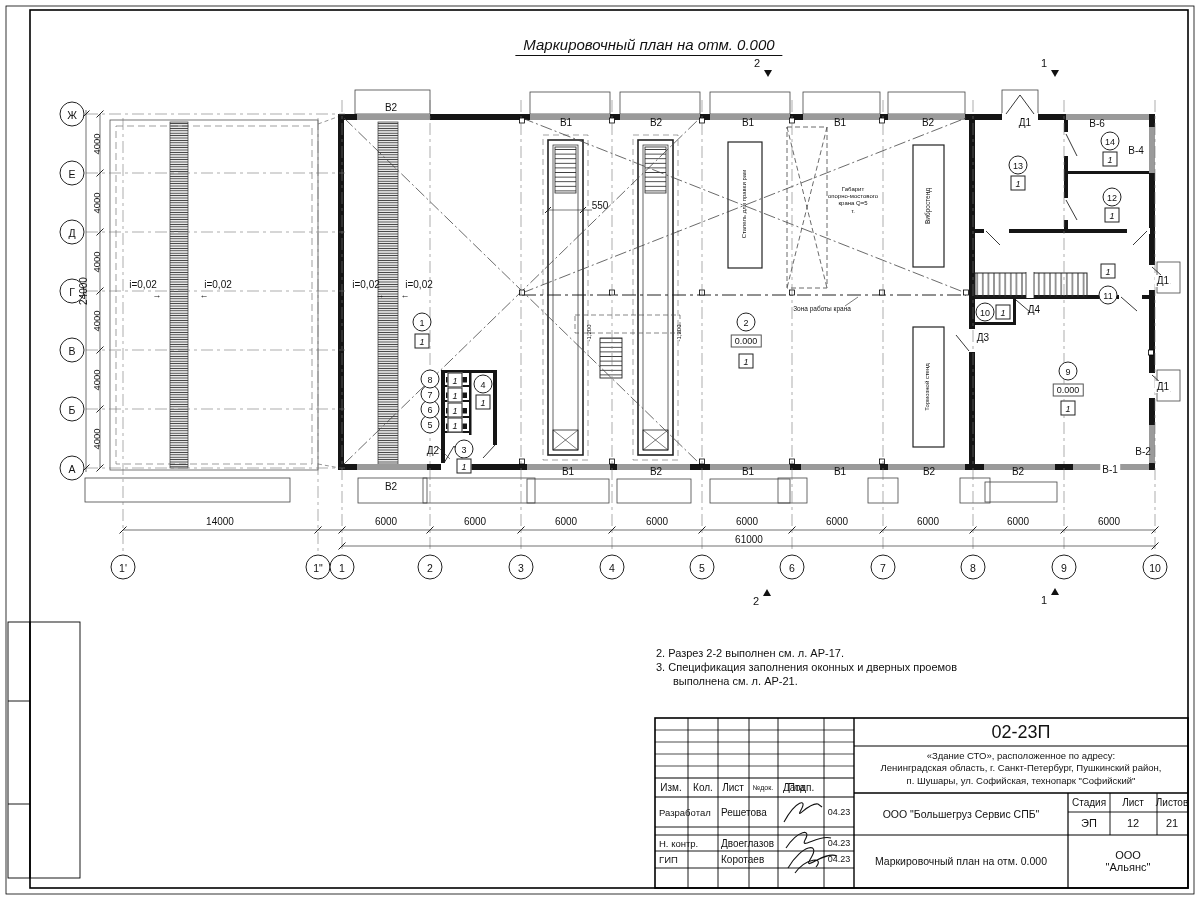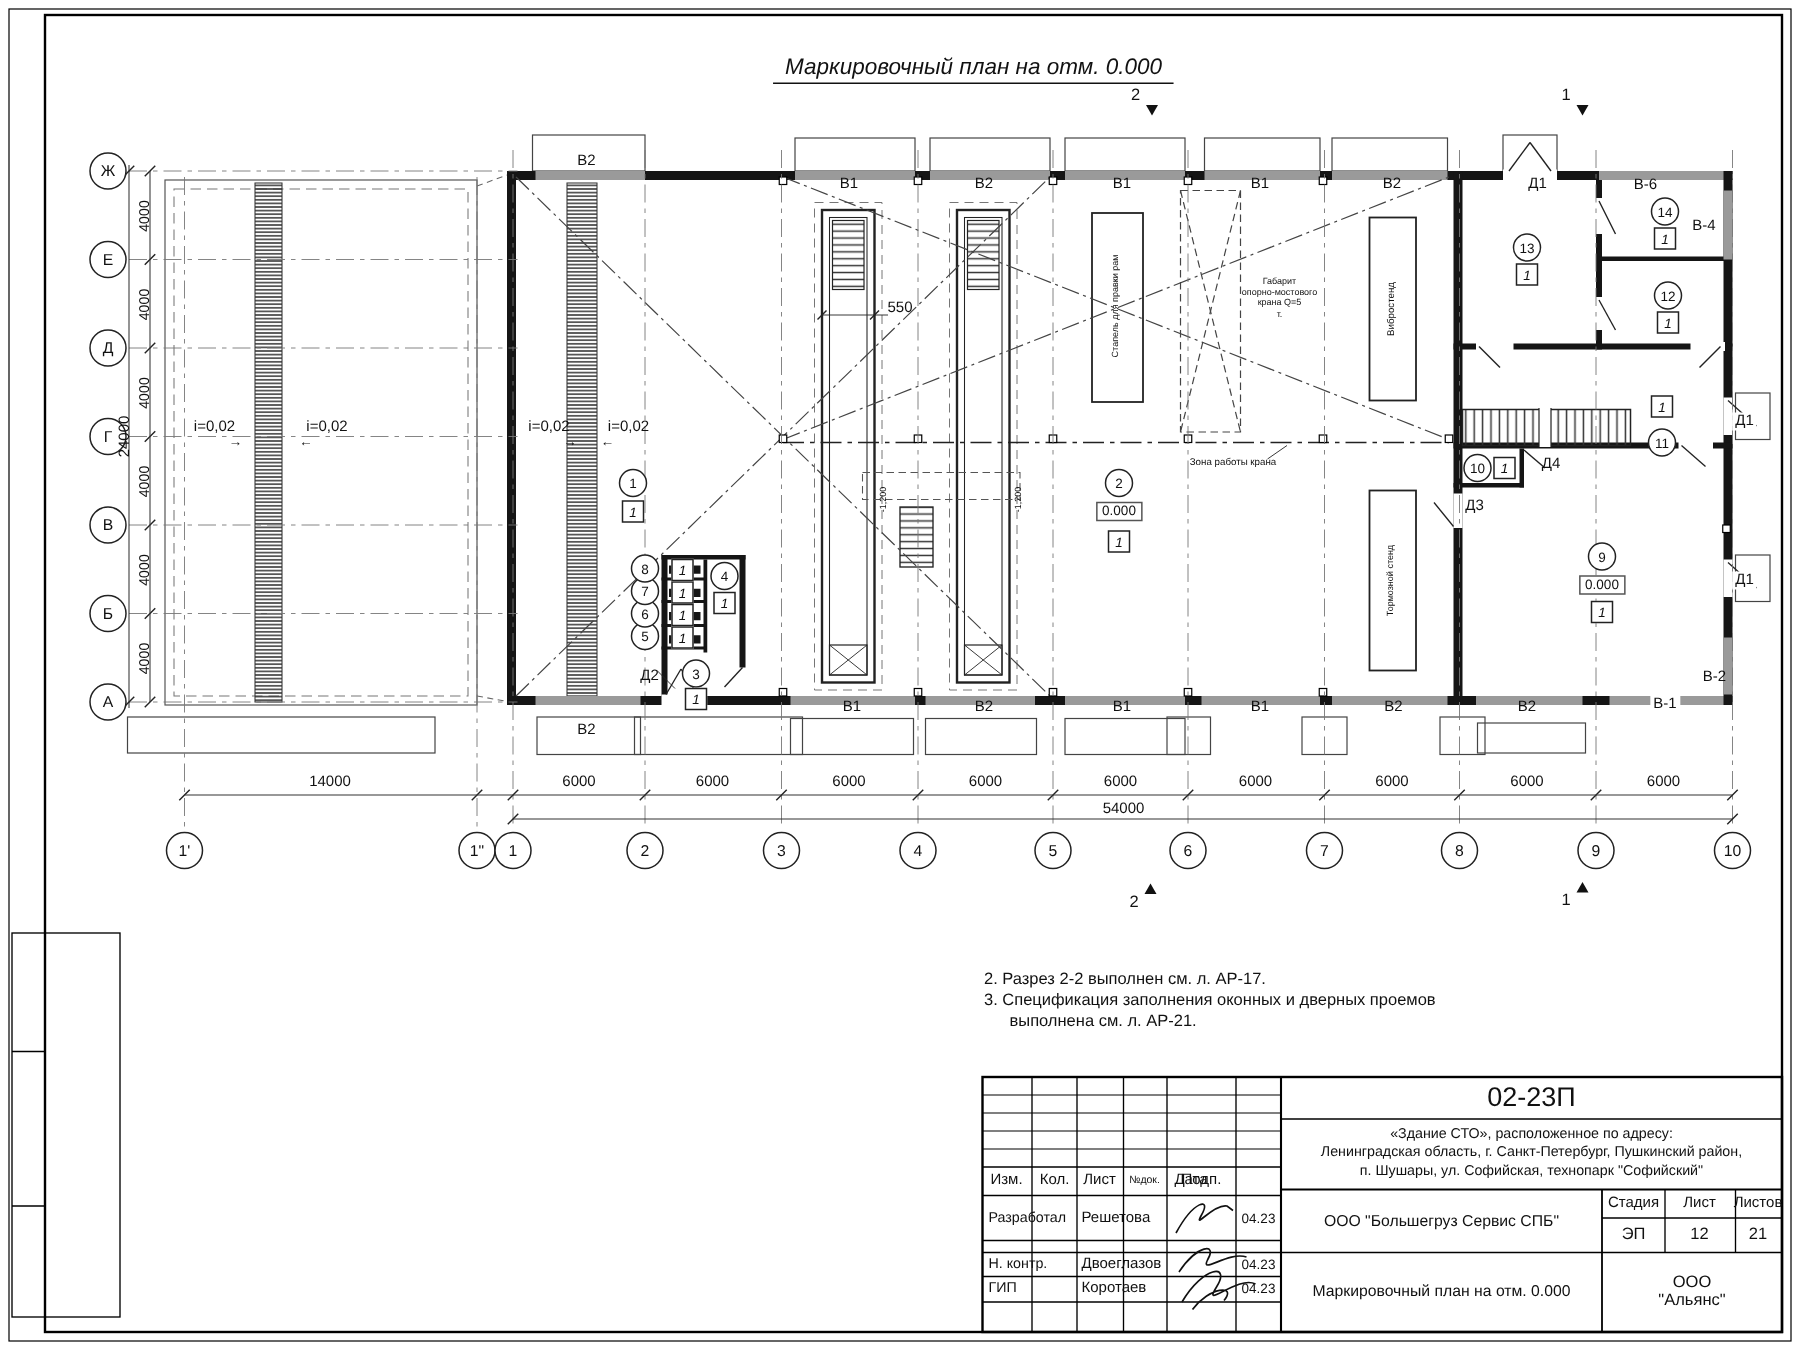--- a/index.html
+++ b/index.html
@@ -352,21 +352,21 @@
       <div class="lbl" style="left: 220px; top: 522px;">14000</div>
       <div class="lbl" style="left: 386px; top: 522px;">6000</div>
       <div class="lbl" style="left: 475px; top: 522px;">6000</div>
       <div class="lbl" style="left: 566px; top: 522px;">6000</div>
       <div class="lbl" style="left: 657px; top: 522px;">6000</div>
       <div class="lbl" style="left: 747px; top: 522px;">6000</div>
       <div class="lbl" style="left: 837px; top: 522px;">6000</div>
       <div class="lbl" style="left: 928px; top: 522px;">6000</div>
       <div class="lbl" style="left: 1018px; top: 522px;">6000</div>
       <div class="lbl" style="left: 1109px; top: 522px;">6000</div>
-      <div class="lbl" style="left: 749px; top: 540px;">54000</div>
+      <div class="lbl" style="left: 749px; top: 540px;">61000</div>
       <div class="lbl" style="left: 391px; top: 108px; font-size: 10px;">В2</div>
       <div class="lbl" style="left: 566px; top: 123px; font-size: 10px;">В1</div>
       <div class="lbl" style="left: 656px; top: 123px; font-size: 10px;">В2</div>
       <div class="lbl" style="left: 748px; top: 123px; font-size: 10px;">В1</div>
       <div class="lbl" style="left: 840px; top: 123px; font-size: 10px;">В1</div>
       <div class="lbl" style="left: 928px; top: 123px; font-size: 10px;">В2</div>
       <div class="lbl" style="left: 1025px; top: 123px; font-size: 10px;">Д1</div>
       <div class="lbl" style="left: 1097px; top: 124px; font-size: 10px;">В-6</div>
       <div class="lbl" style="left: 1136px; top: 151px; font-size: 10px;">В-4</div>
       <div class="lbl" style="left: 391px; top: 487px; font-size: 10px;">В2</div>

